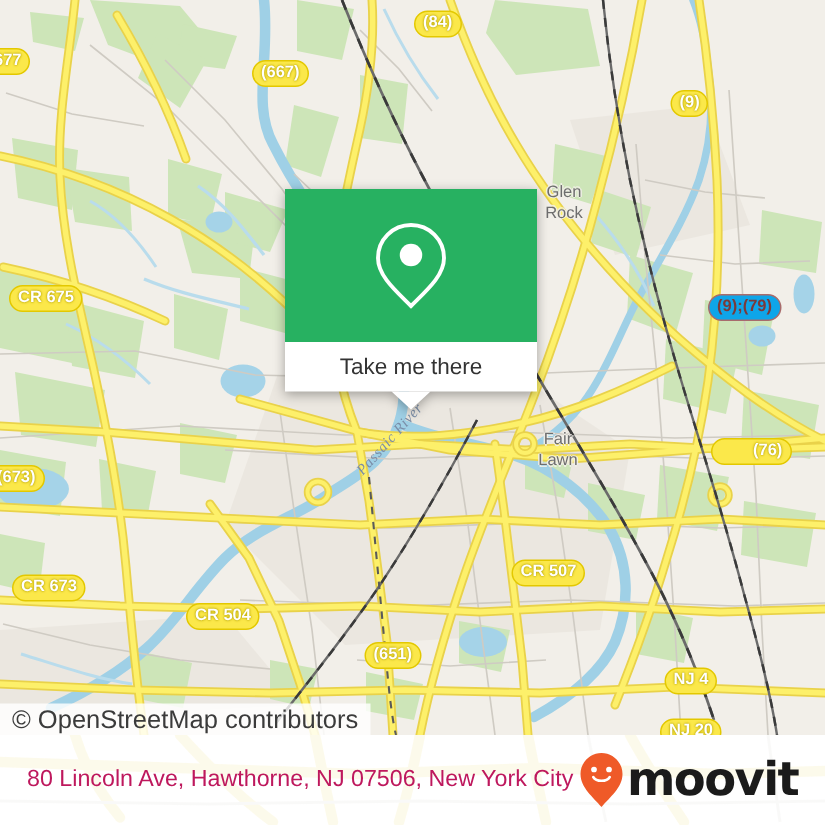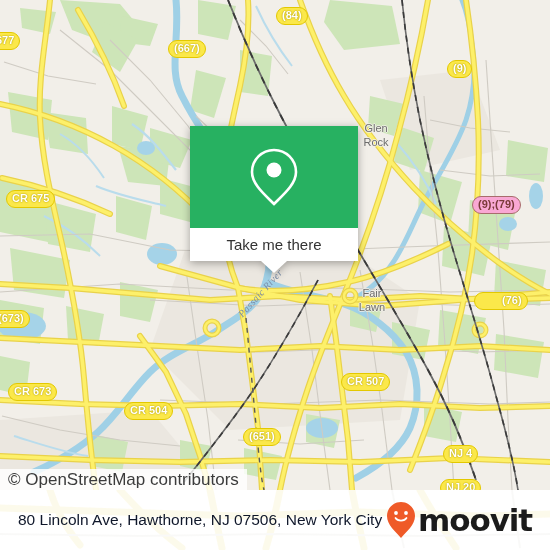--- a/index.html
+++ b/index.html
@@ -59,21 +59,21 @@
     color: #ffffff;
     font-size: 11px;
     font-weight: bold;
     line-height: 1;
     padding: 2px 5px 3px 5px;
     white-space: nowrap;
     text-shadow: 0 0 2px #b8a400, 0 0 1px #b8a400;
     font-family: "Liberation Sans", sans-serif;
   }
   .shield.motorway {
-    background: #f9a8d4;
+    background: #0ea5e9;
     border: 1.6px solid #a86c6c;
     border-radius: 9px;
     color: #7a3a3a;
     text-shadow: none;
   }
 
   
   #attrib {
     position: absolute;
     left: 0;
@@ -147,21 +147,21 @@
     position: absolute;
     left: 0; top: 0;
     width: 550px; height: 60px;
     display: flex;
     align-items: center;
     padding: 0 18px;
     box-sizing: border-box;
   }
   #footer-address {
     font-size: 15.5px;
-    color: #0f172a;
+    color: #be185d;
     white-space: nowrap;
     font-family: "Liberation Sans", sans-serif;
   }
   #footer-logo {
     margin-left: auto;
     display: flex;
     align-items: center;
     gap: 2px;
   }
   #footer-logo .wordmark {

